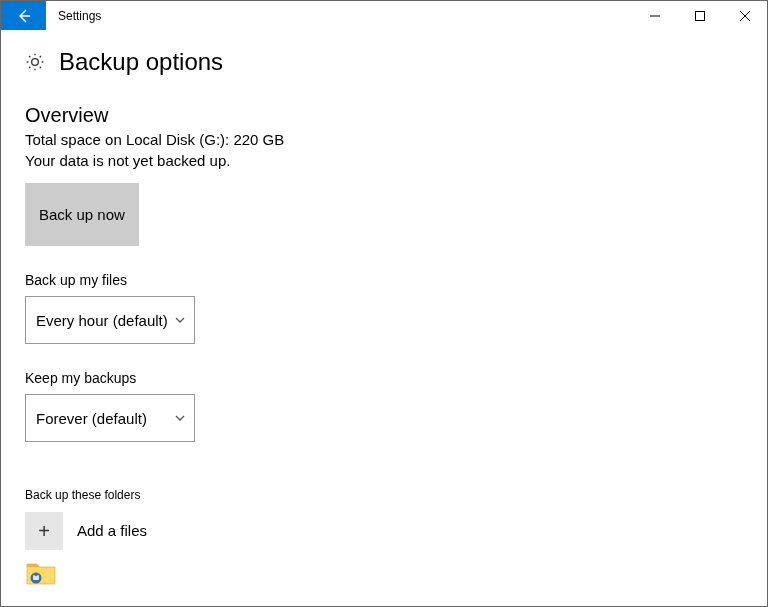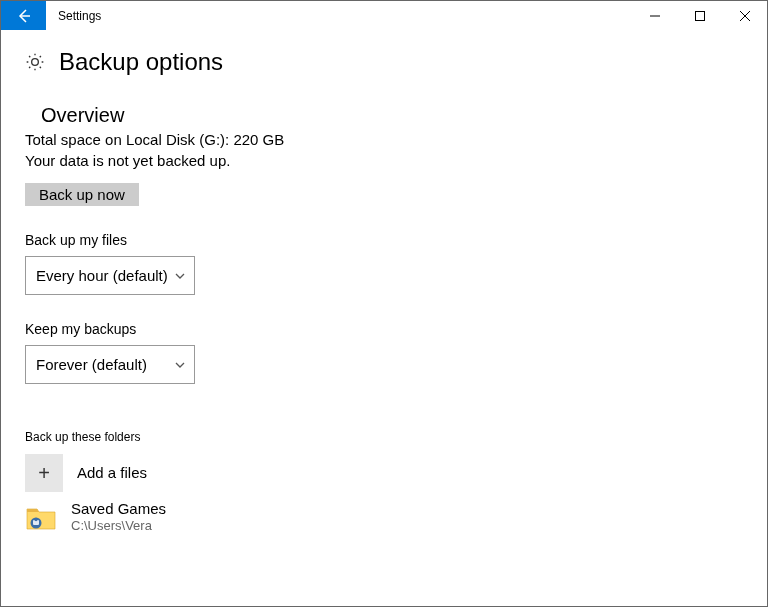--- a/index.html
+++ b/index.html
@@ -16,25 +16,25 @@
   .back-btn { width:45px; background:#0078d7; display:flex; align-items:center; justify-content:center; color:#fff; font-size:16px; cursor:pointer;}
   .title-text { flex:0 0 auto; padding-left:12px; display:flex; align-items:center; font-size:12px; color:#000;text-align:right;}
   .titlebar-spacer { flex:1; }
   .win-controls { display:flex; }
   .win-btn { width:45px; display:flex; align-items:center; justify-content:center; font-size:11px; font-family: "Segoe UI", sans-serif; cursor:pointer; }
   .win-btn svg { display:block; }
   .content { flex:1; padding: 18px 24px 0 24px; overflow:hidden;}
   .page-head { display:flex; align-items:center; gap:14px; margin-bottom:28px;}
   .gear { width:20px; height:20px; color:#333;}
   .page-title { font-size:24px; font-weight:350; }
-  .section-title { font-size:20px; font-weight:400; margin:0 0 4px 16px;}
+  .section-title { font-size:20px; font-weight:400; margin:0 0 4px 0;}
   .body-text { font-size:15px; margin:4px 0; }
-  .btn { display:inline-block; background:#cccccc; border:none; padding:3px 14px; font-size:15px; font-family:inherit; margin-top:10px; cursor:pointer;}
+  .btn { display:inline-block; background:#cccccc; border:none; padding:23px 14px; font-size:15px; font-family:inherit; margin-top:10px; cursor:pointer;}
   .field-label { font-size:14px; margin-top:26px; margin-bottom:8px;}
-  .combo { width:170px; height:39px; border:1px solid #999; background:#fff; display:flex; align-items:center; justify-content:space-between; padding:0 8px 0 10px; font-size:15px; cursor:pointer;}
+  .combo { width:170px; height:48px; border:1px solid #999; background:#fff; display:flex; align-items:center; justify-content:space-between; padding:0 8px 0 10px; font-size:15px; cursor:pointer;}
   .chevron { width:12px; height:12px; }
   .section-title2 { font-size:12px; font-weight:400; margin:46px 0 10px 0;}
   .folder-row { display:flex; align-items:center; gap:14px; margin:8px 0;}
   .add-tile { width:38px; height:38px; background:#e6e6e6; display:flex; align-items:center; justify-content:center; cursor:pointer;}
   .add-plus { font-size:20px; font-weight:300; color:#333;}
   .folder-icon { width:32px; height:28px; position:relative;}
   .folder-label { font-size:15px; line-height:1.2;}
   .folder-sub { font-size:13px; color:#666; line-height:1.2;}
 </style>
 </head>
@@ -114,20 +114,16 @@
     <div class="folder-row">
       <div class="folder-icon">
         <svg width="32" height="28" viewBox="0 0 32 28">
           <path d="M2 6 L12 6 L14 9 L30 9 L30 26 L2 26 Z" fill="#ffd96a" stroke="#d9a52a" stroke-width="0.6"></path>
           <path d="M2 6 L12 6 L14 9 L2 9 Z" fill="#e8b545"></path>
           <circle cx="11" cy="20" r="5.5" fill="#3b6fa8"></circle>
           <rect x="8" y="17" width="6" height="5" rx="1" fill="#dfe9f5"></rect>
           <circle cx="11" cy="16.5" r="1.7" fill="#3b6fa8"></circle>
         </svg>
       </div>
-      <div>
-        <div class="folder-label">Saved Games</div>
-        <div class="folder-sub">C:\Users\Vera</div>
-      </div>
     </div>
 
   </div>
 </div>
 
 </body></html>

